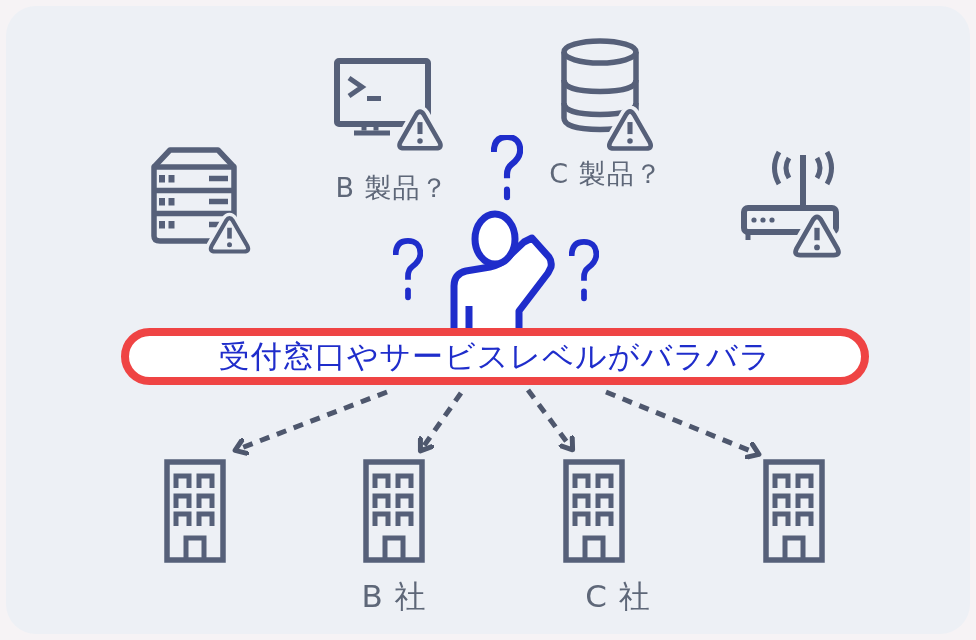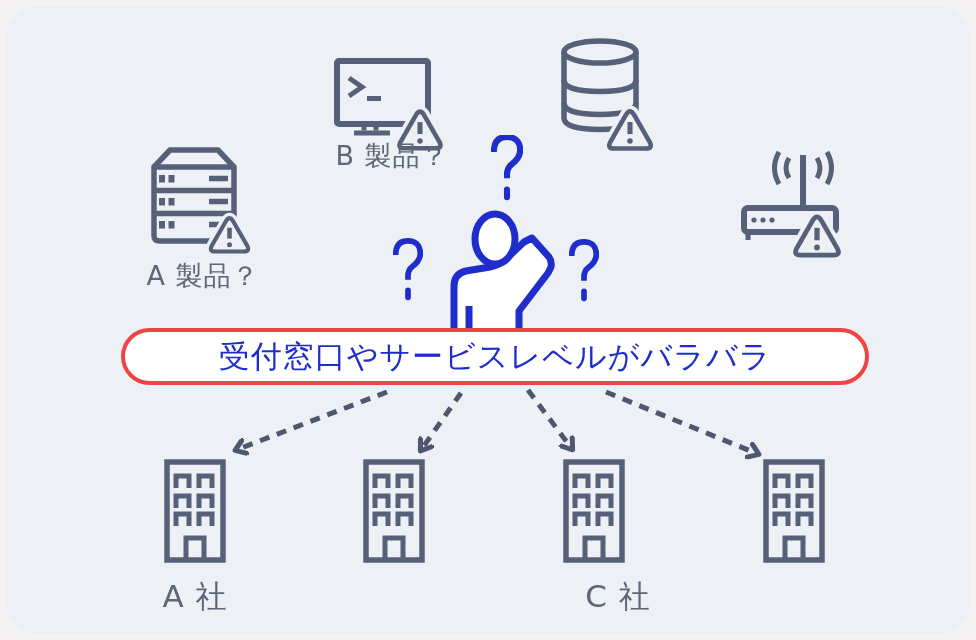--- a/index.html
+++ b/index.html
@@ -34,21 +34,21 @@
     text-align: center;
     font-size: 31px;
     letter-spacing: 1px;
     color: #5e6778;
   }
   .banner {
     position: absolute;
     left: 115px; top: 322px;
     width: 748px; height: 57px;
     background: #ffffff;
-    border: 4px solid #ef4444;
+    border: 8px solid #ef4444;
     border-radius: 29px;
     display: flex;
     align-items: center;
     justify-content: center;
     z-index: 5;
   }
   .banner-text {
     font-size: 31px;
     font-weight: 500;
     letter-spacing: 1px;
@@ -83,44 +83,44 @@
     <svg class="abs gray-icon" style="left:145px;top:140px" width="104" height="112" viewBox="0 0 104 112">
       <g fill="none" stroke="#566079" stroke-width="5.5">
         <path d="M3,21 L19,4 L67,4 L83,21" stroke-linejoin="round"></path>
         <path d="M3,21 L83,21 L83,90 Q83,95 77,95 L9,95 Q3,95 3,90 Z" stroke-linejoin="round"></path>
         <path d="M3,44.5 L83,44.5 M3,67.5 L83,67.5"></path>
         <path d="M11,29 L11,36.5 M20.5,29 L20.5,36.5 M11,52 L11,59.5 M20.5,52 L20.5,59.5 M11,75 L11,82.5 M20.5,75 L20.5,82.5" stroke-width="6"></path>
         <path d="M58,32.5 L77,32.5 M58,55.5 L77,55.5 M58,78.5 L77,78.5"></path>
       </g>
       <use href="#warn" x="56" y="66" width="45" height="44"></use>
     </svg>
-    <div class="product-label" style="left:97px;top:252px">A 製品？</div>
 
     <svg class="abs gray-icon" style="left:328px;top:50px" width="116" height="98" viewBox="0 0 116 98">
       <g fill="none" stroke="#566079">
         <rect x="3" y="5" width="91" height="63" rx="2" stroke-width="6"></rect>
         <path d="M15,22 L28,31 L15,40" stroke-width="5"></path>
         <path d="M33,42.5 L47,42.5" stroke-width="5"></path>
         <path d="M30,68 L30,74.5 M42,68 L42,74.5" stroke-width="5"></path>
         <path d="M20,77 L56,77" stroke-width="5"></path>
       </g>
       <use href="#warn" x="60" y="51" width="52" height="44"></use>
     </svg>
-    <div class="product-label" style="left:286px;top:132px">B 製品？</div>
+    <div class="product-label" style="left:286px;top:164px">B 製品？</div>
 
     <svg class="abs gray-icon" style="left:554px;top:28px" width="102" height="120" viewBox="0 0 102 120">
       <g fill="none" stroke="#566079" stroke-width="5.5">
         <path d="M4,18 L4,84 M76,18 L76,84"></path>
         <ellipse cx="40" cy="18" rx="36" ry="11"></ellipse>
         <path d="M4,46 C4,54 18,57.5 40,57.5 C62,57.5 76,54 76,46"></path>
         <path d="M4,69 C4,77 18,80.5 40,80.5 C62,80.5 76,77 76,69"></path>
         <path d="M4,84 C4,92 18,95.5 40,95.5 C62,95.5 76,92 76,84"></path>
       </g>
       <use href="#warn" x="45" y="72" width="50" height="46"></use>
     </svg>
+    <div class="product-label" style="left:500px;top:150px">C 製品？</div>
 
     <svg class="abs gray-icon" style="left:730px;top:136px" width="110" height="120" viewBox="0 0 110 120">
       <g fill="none" stroke="#566079" stroke-width="5">
         <path d="M67,13 L67,66" stroke-width="6"></path>
         <path d="M53,16 Q47,26 53,36"></path>
         <path d="M43,10 Q34,26 43,42"></path>
         <path d="M81,16 Q87,26 81,36"></path>
         <path d="M91,10 Q100,26 91,42"></path>
         <rect x="8" y="66" width="92" height="24" rx="4" stroke-width="6"></rect>
         <path d="M12,90 L12,98 M96,90 L96,98"></path>
@@ -158,29 +158,29 @@
       </g>
     </svg>
 
     <svg class="abs gray-icon" style="left:158px;top:453px" width="62" height="104" viewBox="0 0 62 104">
       <g fill="none" stroke="#566079">
         <rect x="3" y="3" width="56" height="98" stroke-width="5.5"></rect>
         <path stroke-width="5" d="M12,29 L12,17 L25,17 L25,29 M35,29 L35,17 L48,17 L48,29 M12,49 L12,37 L25,37 L25,49 M35,49 L35,37 L48,37 L48,49 M12,67 L12,55 L25,55 L25,67 M35,67 L35,55 L48,55 L48,67"></path>
         <path stroke-width="5" d="M22,101 L22,79 L40,79 L40,101"></path>
       </g>
     </svg>
-    <div class="company-label" style="left:89px;top:570px">A 社</div>
 
     <svg class="abs gray-icon" style="left:357px;top:453px" width="62" height="104" viewBox="0 0 62 104">
       <g fill="none" stroke="#566079">
         <rect x="3" y="3" width="56" height="98" stroke-width="5.5"></rect>
         <path stroke-width="5" d="M12,29 L12,17 L25,17 L25,29 M35,29 L35,17 L48,17 L48,29 M12,49 L12,37 L25,37 L25,49 M35,49 L35,37 L48,37 L48,49 M12,67 L12,55 L25,55 L25,67 M35,67 L35,55 L48,55 L48,67"></path>
         <path stroke-width="5" d="M22,101 L22,79 L40,79 L40,101"></path>
       </g>
     </svg>
+    <div class="company-label" style="left:288px;top:570px">B 社</div>
 
     <svg class="abs gray-icon" style="left:557px;top:453px" width="62" height="104" viewBox="0 0 62 104">
       <g fill="none" stroke="#566079">
         <rect x="3" y="3" width="56" height="98" stroke-width="5.5"></rect>
         <path stroke-width="5" d="M12,29 L12,17 L25,17 L25,29 M35,29 L35,17 L48,17 L48,29 M12,49 L12,37 L25,37 L25,49 M35,49 L35,37 L48,37 L48,49 M12,67 L12,55 L25,55 L25,67 M35,67 L35,55 L48,55 L48,67"></path>
         <path stroke-width="5" d="M22,101 L22,79 L40,79 L40,101"></path>
       </g>
     </svg>
     <div class="company-label" style="left:512px;top:570px">C 社</div>
 

